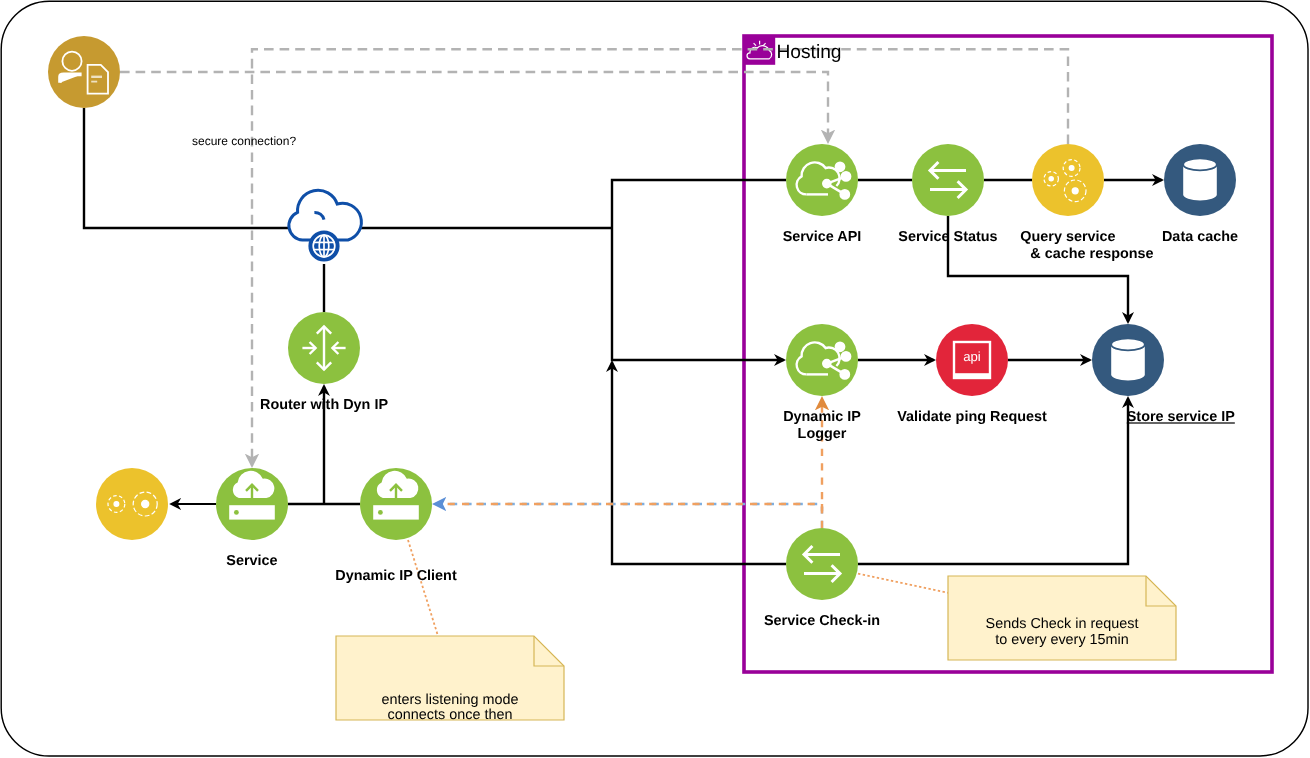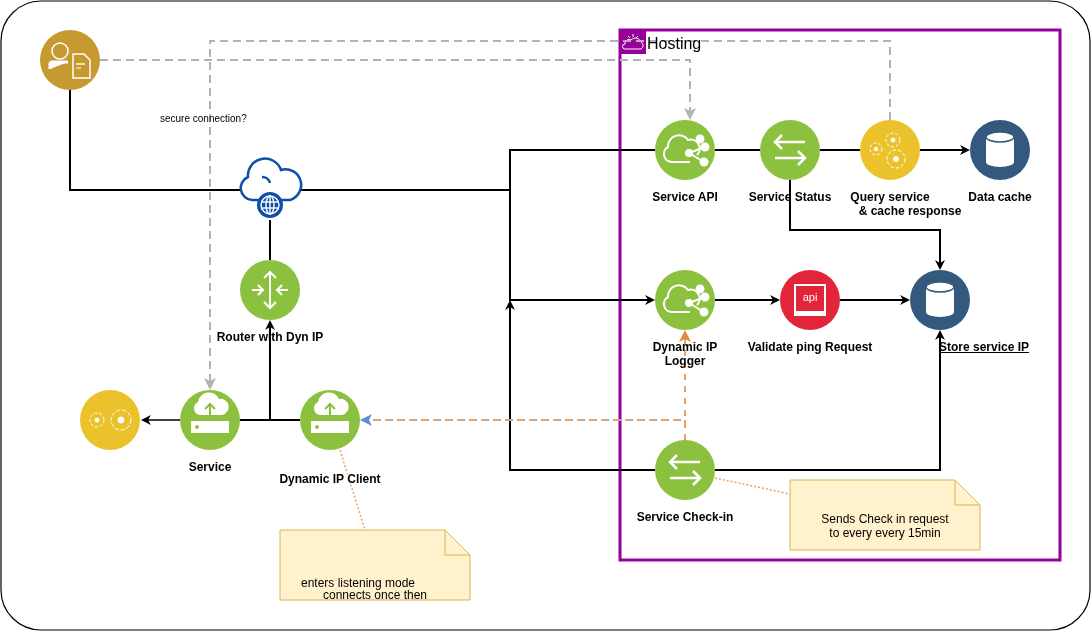--- a/index.html
+++ b/index.html
@@ -245,15 +245,15 @@
 <div class="lbl" style="left:950px; top:190px; width:100px;">Data cache</div>
 
 <div class="lbl" style="left:635px; top:340px; width:100px;">Dynamic IP</div>
 <div class="lbl" style="left:635px; top:354px; width:100px;">Logger</div>
 <div class="lbl" style="left:740px; top:340px; width:140px;text-align:center;">Validate ping Request</div>
 <div class="lbl" style="left:924px; top:340px; width:120px;text-decoration:underline;">Store service IP</div>
 
 <div class="lbl" style="left:625px; top:510px; width:120px;">Service Check-in</div>
 
 <div class="note-text" style="left:280px; top:562px; width:190px;margin-top:26px;">connects once then</div>
-<div class="note-text" style="left:263px; top:576px; width:190px;">enters listening mode</div>
+<div class="note-text" style="left:280px; top:576px; width:190px;">enters listening mode</div>
 <div class="note-text" style="left:790px; top:512px; width:190px;">Sends Check in request</div>
 <div class="note-text" style="left:790px; top:526px; width:190px;">to every every 15min</div>
 
 </body></html>

